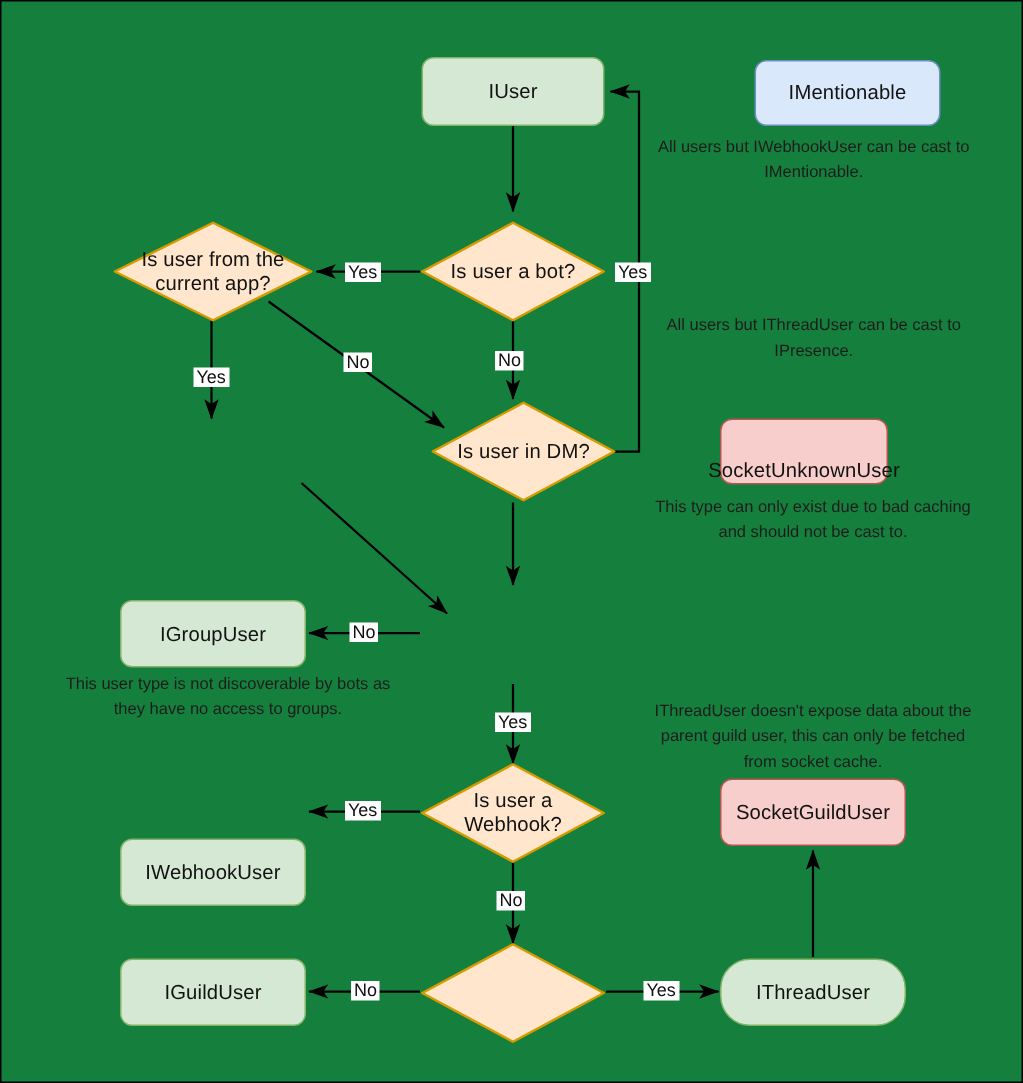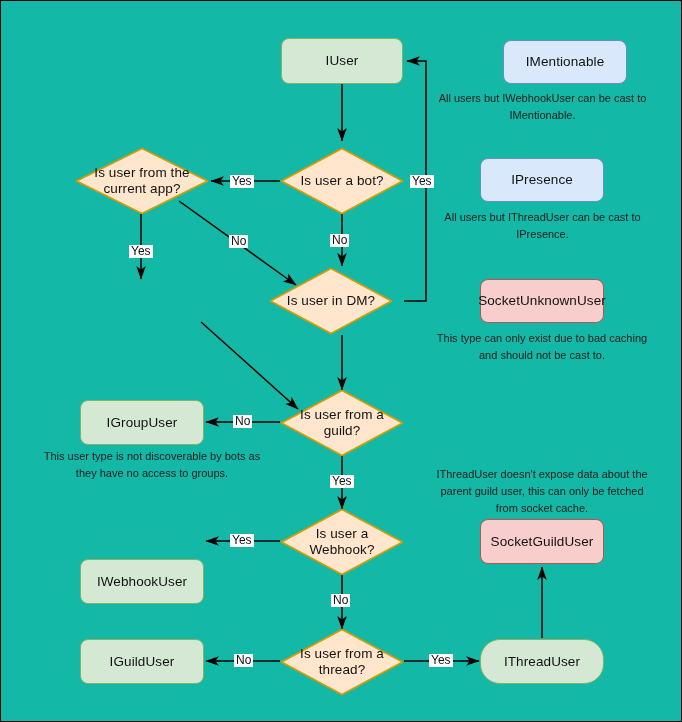--- a/index.html
+++ b/index.html
@@ -4,21 +4,21 @@
 <style>
   html,body{margin:0;padding:0;background:#ffffff;}
   body{
     font-family:"Liberation Sans", sans-serif;
     color:#1a1a1a;
   }
   #canvas{
     position:relative;
     width:682px;
     height:722px;
-    background:#14b8a6;
+    background:#15803d;
     border:1px solid #000000;
     box-sizing:border-box;
     overflow:hidden;
   }
   #edges{
     position:absolute;
     left:0; top:0;
     width:682px; height:722px;
     pointer-events:none;
   }
@@ -130,75 +130,65 @@
   </div>
 
   <div class="node diamond" style="left:74px;top:146px;width:134px;height:68px;">
     <svg class="dshape" viewBox="0 0 134 68" preserveAspectRatio="none">
       <polygon points="67,1.5 132.5,34 67,66.5 1.5,34" fill="#ffe6cc" stroke="#d79b00" stroke-width="1.6" stroke-linejoin="round"></polygon>
     </svg>
     <span class="dlabel">Is user from the current app?</span>
   </div>
 
 
-  <div class="node diamond" style="left:268px;top:266px;width:124px;height:68px;">
+  <div class="node diamond" style="left:286px;top:266px;width:124px;height:68px;">
     <svg class="dshape" viewBox="0 0 124 68" preserveAspectRatio="none">
       <polygon points="62,1.5 122.5,34 62,66.5 1.5,34" fill="#ffe6cc" stroke="#d79b00" stroke-width="1.6" stroke-linejoin="round"></polygon>
     </svg>
     <span class="dlabel">Is user in DM?</span>
   </div>
 
-  <div class="node diamond" style="left:279px;top:388px;width:124px;height:68px;">
-    <svg class="dshape" viewBox="0 0 124 68" preserveAspectRatio="none">
-      <polygon points="62,1.5 122.5,34 62,66.5 1.5,34" fill="#ffe6cc" stroke="#d79b00" stroke-width="1.6" stroke-linejoin="round"></polygon>
-    </svg>
-    <span class="dlabel">Is user from a guild?</span>
-  </div>
 
   <div class="node rect green" style="left:79px;top:399px;width:124px;height:45px;text-align:right;">
     <span>IGroupUser</span>
   </div>
 
   <div class="node diamond" style="left:279px;top:507px;width:124px;height:68px;">
     <svg class="dshape" viewBox="0 0 124 68" preserveAspectRatio="none">
       <polygon points="62,1.5 122.5,34 62,66.5 1.5,34" fill="#ffe6cc" stroke="#d79b00" stroke-width="1.6" stroke-linejoin="round"></polygon>
     </svg>
     <span class="dlabel">Is user a Webhook?</span>
   </div>
 
   <div class="node rect green" style="left:79px;top:518px;width:124px;height:45px;margin-top:40px;">
     <span>IWebhookUser</span>
   </div>
 
   <div class="node diamond" style="left:279px;top:627px;width:124px;height:68px;">
     <svg class="dshape" viewBox="0 0 124 68" preserveAspectRatio="none">
       <polygon points="62,1.5 122.5,34 62,66.5 1.5,34" fill="#ffe6cc" stroke="#d79b00" stroke-width="1.6" stroke-linejoin="round"></polygon>
     </svg>
-    <span class="dlabel">Is user from a thread?</span>
   </div>
 
   <div class="node rect green" style="left:79px;top:638px;width:124px;height:45px;">
     <span>IGuildUser</span>
   </div>
 
   <div class="node rect green" style="left:479px;top:638px;width:124px;height:45px;border-radius:20px;">
     <span>IThreadUser</span>
   </div>
 
   <div class="node rect blue" style="left:502px;top:39px;width:124px;height:44px;">
     <span>IMentionable</span>
   </div>
   <div class="note" style="left:434px;top:89px;width:215px;">All users but IWebhookUser can be cast to IMentionable.</div>
 
-  <div class="node rect blue" style="left:479px;top:157px;width:124px;height:44px;">
-    <span>IPresence</span>
-  </div>
   <div class="note" style="left:434px;top:208px;width:215px;">All users but IThreadUser can be cast to IPresence.</div>
 
-  <div class="node rect red" style="left:479px;top:278px;width:124px;height:44px;">
+  <div class="node rect red" style="left:479px;top:278px;width:112px;height:44px;align-items:flex-end;">
     <span>SocketUnknownUser</span>
   </div>
   <div class="note" style="left:428px;top:329px;width:226px;">This type can only exist due to bad caching and should not be cast to.</div>
 
   <div class="note" style="left:428px;top:465px;width:226px;">IThreadUser doesn't expose data about the parent guild user, this can only be fetched from socket cache.</div>
   <div class="node rect red" style="left:479px;top:518px;width:124px;height:45px;">
     <span>SocketGuildUser</span>
   </div>
 
   <div class="note" style="left:40px;top:447px;width:222px;">This user type is not discoverable by bots as they have no access to groups.</div>

